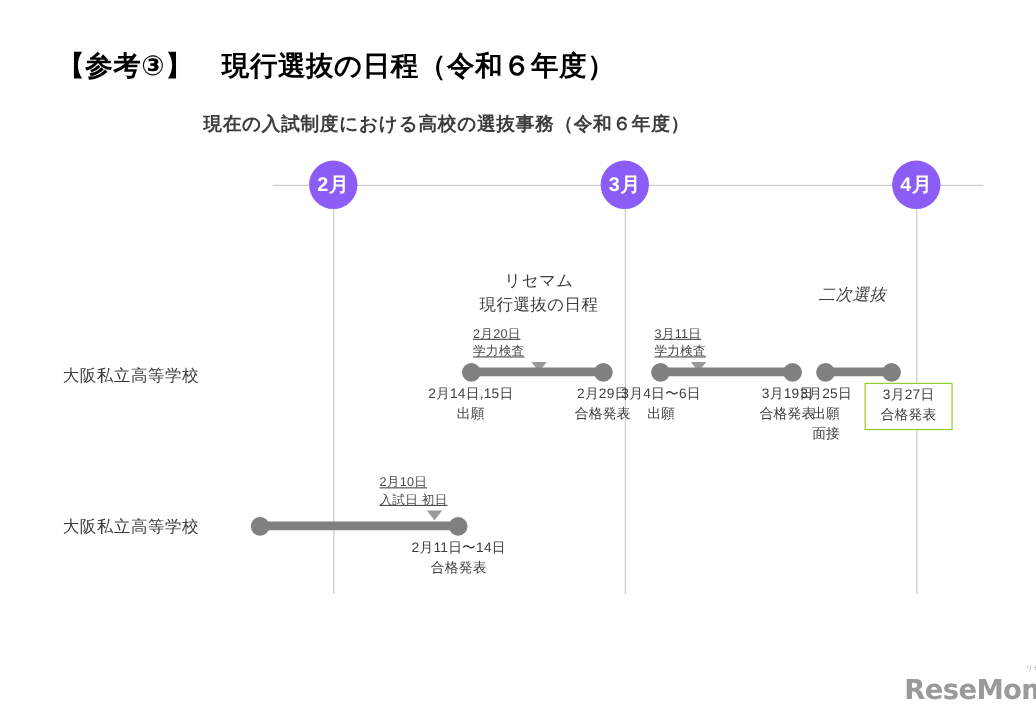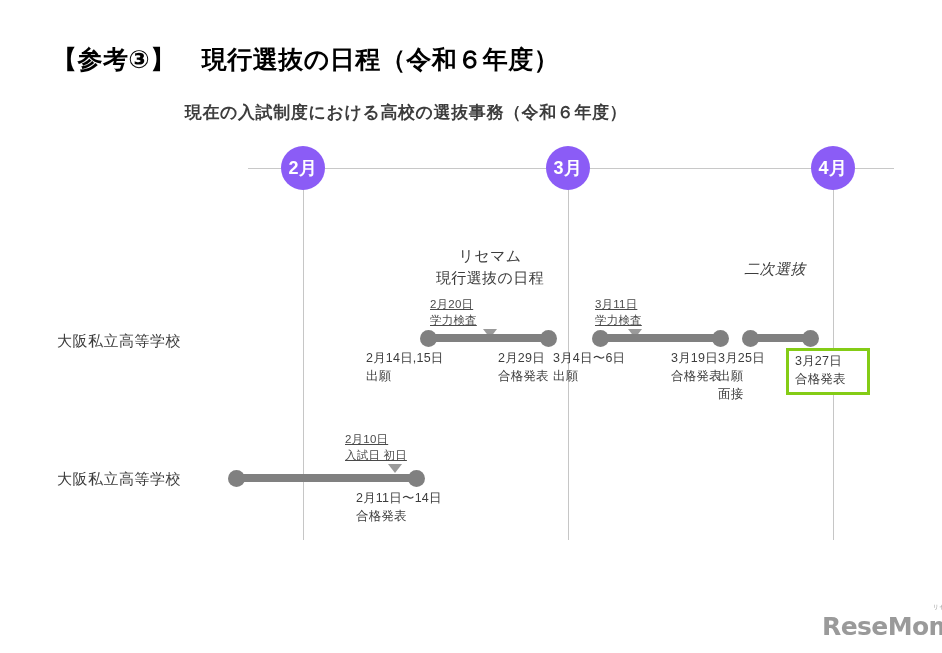--- a/index.html
+++ b/index.html
@@ -143,29 +143,29 @@
     height: 0;
     margin: 1px auto 0 auto;
     border-left: 7px solid transparent;
     border-right: 7px solid transparent;
     border-top: 9px solid #9a9a9a;
   }
 
   
   .event-caption {
     position: absolute;
-    text-align: left;
+    text-align: center;
     font-size: 12.5px;
     color: #3d3d3d;
     line-height: 1.42;
     white-space: nowrap;
     letter-spacing: 0.2px;
   }
   .event-caption.boxed {
-    border: 3px solid #84cc16;
+    border: 1px solid #84cc16;
     padding: 2px 6px 3px 6px;
     background: #ffffff;
   }
 
   
   .logo {
     position: absolute;
     left: 822px;
     top: 612px;
     color: #9a9a9a;

